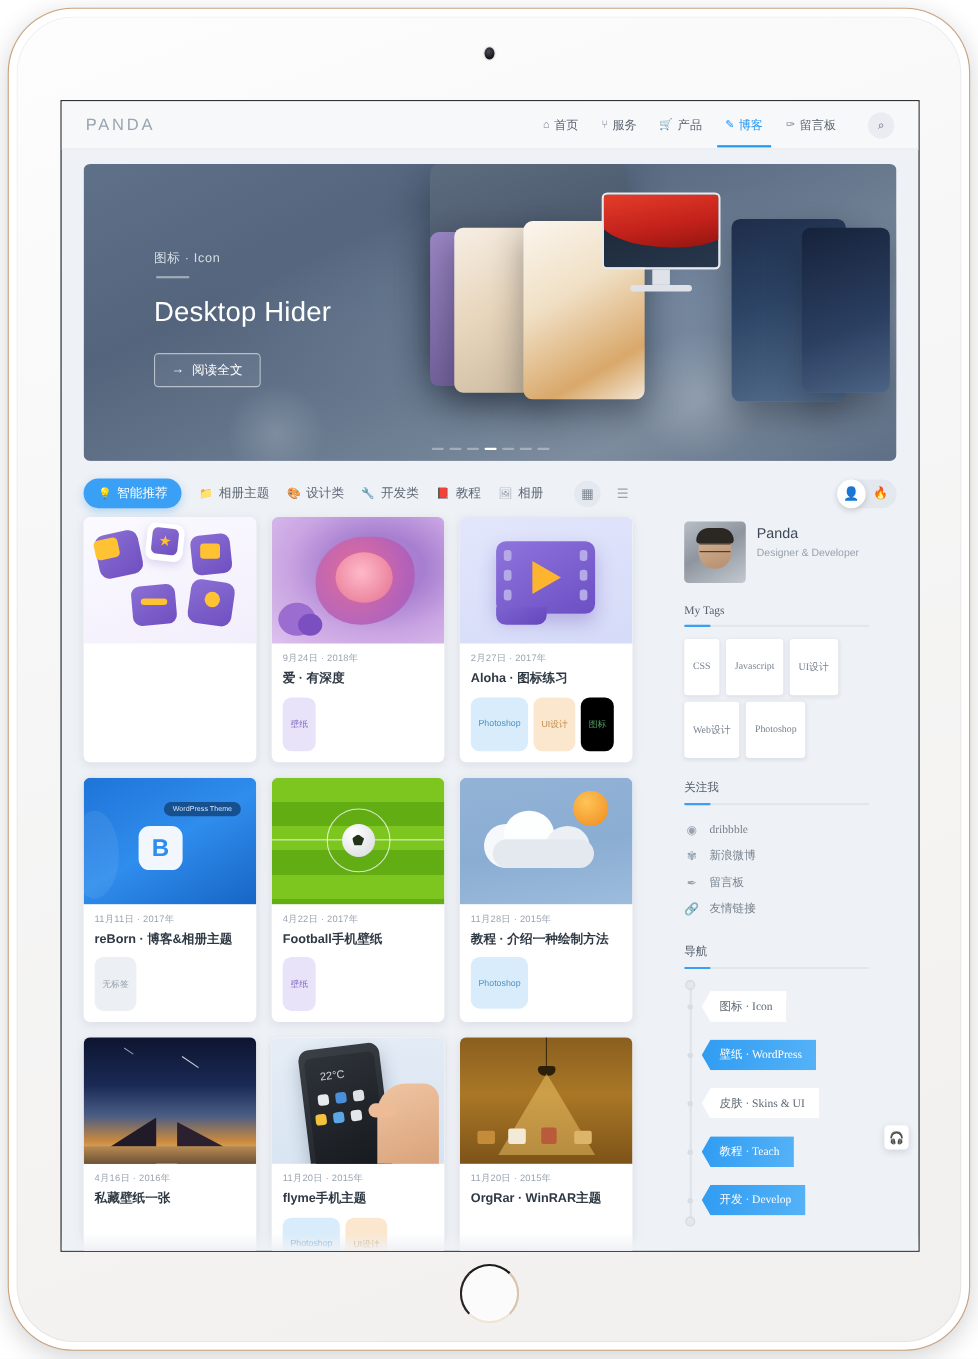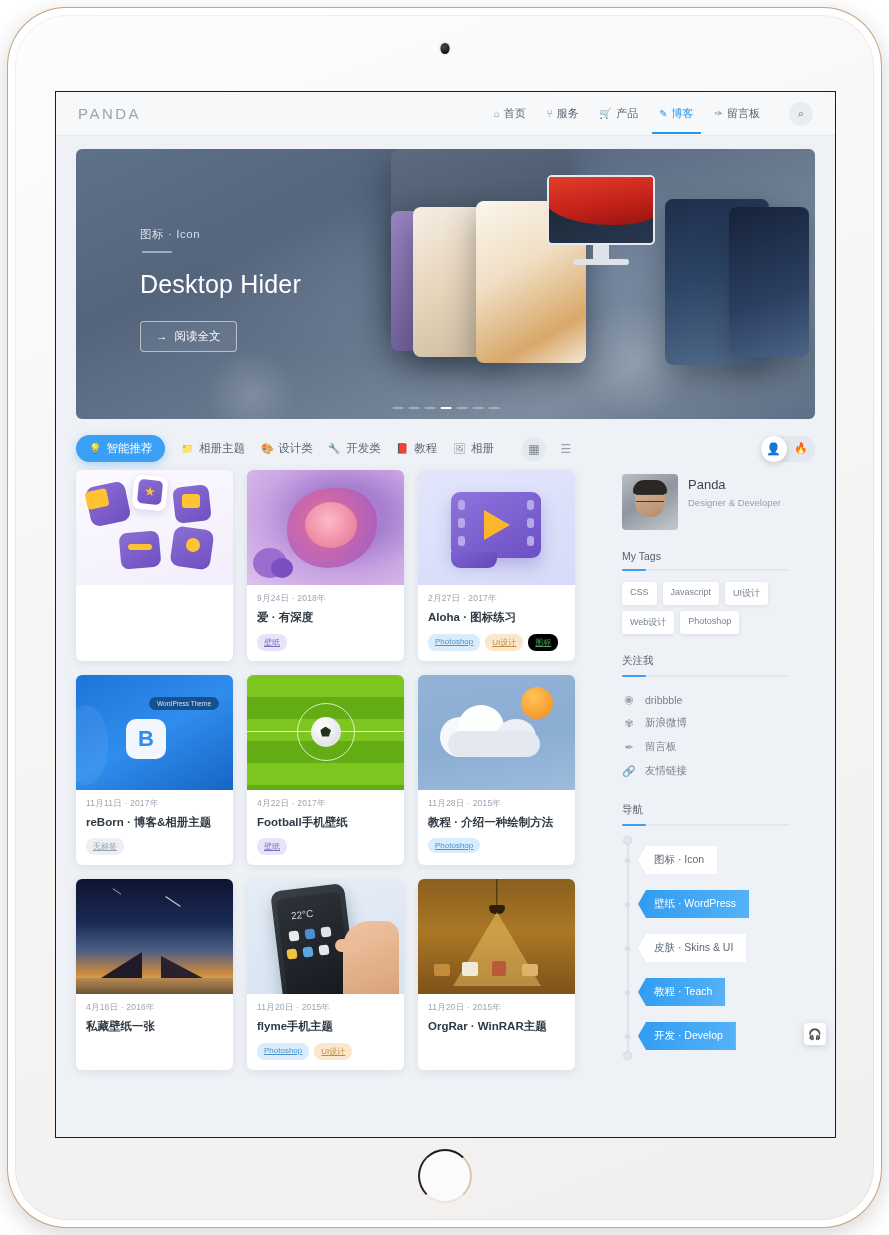--- a/index.html
+++ b/index.html
@@ -178,21 +178,21 @@
   .card {
     width: 157px; background: #fff; border-radius: 6px; overflow: hidden;
     box-shadow: 0 2px 9px rgba(90,110,140,.13);
     cursor: pointer;
   }
   .thumb { width: 100%; height: 115px; position: relative; overflow: hidden; }
   .cmeta { padding: 8px 10px 10px 10px; }
   .cdate { font-size: 8.5px; color: #9aa4b0; letter-spacing: .2px; }
   .ctitle { font-size: 11.5px; color: #2f3944; font-weight: bold; line-height: 1.35; margin-top: 5px; }
   .ctags { display: flex; flex-wrap: wrap; gap: 5px; margin-top: 8px; }
-  .tag { font-size: 8px; padding: 3px 7px; border-radius: 8px; text-decoration: underline; }
+  .tag { font-size: 8px; padding: 19px 7px; border-radius: 8px; }
   .t-ios { background: #ddeefb; color: #5a93c4; }
   .t-green { background: #000000; color: #4f9e64; }
   .t-purple { background: #e9e3fa; color: #7f6cc0; }
   .t-blue { background: #d8ecfb; color: #4e92c7; }
   .t-orange { background: #fbe7cd; color: #c08c46; }
   .t-gray { background: #eceff3; color: #97a1ad; }
 
   
   .sidebar { width: 168px; padding-top: 4px; }
   .profile { display: flex; gap: 10px; align-items: flex-start; }
@@ -209,33 +209,33 @@
   .av-hair {
     position: absolute; left: 11px; top: 6px; width: 34px; height: 14px;
     border-radius: 16px 16px 4px 4px; background: #2b2722;
   }
   .av-glass {
     position: absolute; left: 14px; top: 20px; width: 28px; height: 8px;
     border-top: 1.5px solid #3a3631; border-bottom: 1.5px solid #3a3631;
   }
   .pname { font-size: 13px; color: #3c4654; margin-top: 3px; }
   .prole { font-size: 9.5px; color: #98a2ae; line-height: 1.45; margin-top: 4px; }
-  .sect { margin-top: 20px; }
+  .sect { margin-top: 20px; font-family: Liberation Serif, serif; }
   .sect-h { font-size: 10.5px; color: #55606d; }
   .sect-rule {
     height: 2px; background: #e2e7ec; margin-top: 7px; position: relative; border-radius: 1px;
   }
   .sect-rule:after {
     content: ""; position: absolute; left: 0; top: 0; width: 24px; height: 2px;
     background: #3aa0f5; border-radius: 1px;
   }
   .tagcloud { display: flex; flex-wrap: wrap; gap: 6px; margin-top: 11px; }
   .mtag {
     font-size: 9px; color: #7b8characters; color: #78838f; background: #fff;
-    border-radius: 3px; padding: 5px 8px;
+    border-radius: 3px; padding: 19px 8px;
     box-shadow: 0 1px 4px rgba(90,110,140,.14); cursor: pointer;
   }
   .linklist { margin-top: 11px; }
   .linkrow {
     display: flex; align-items: center; gap: 9px;
     font-size: 10.5px; color: #78838f; padding: 5px 0; cursor: pointer;
   }
   .linkrow .li { color: #9aa4b0; font-size: 11px; width: 14px; text-align: center; }
 
   

